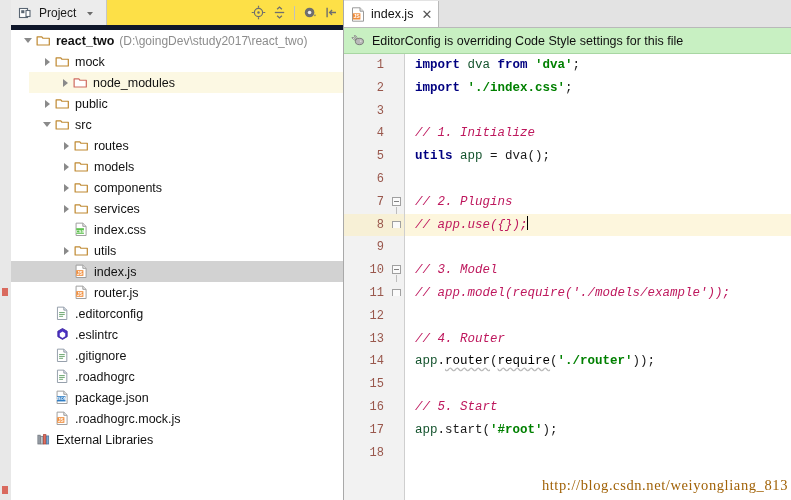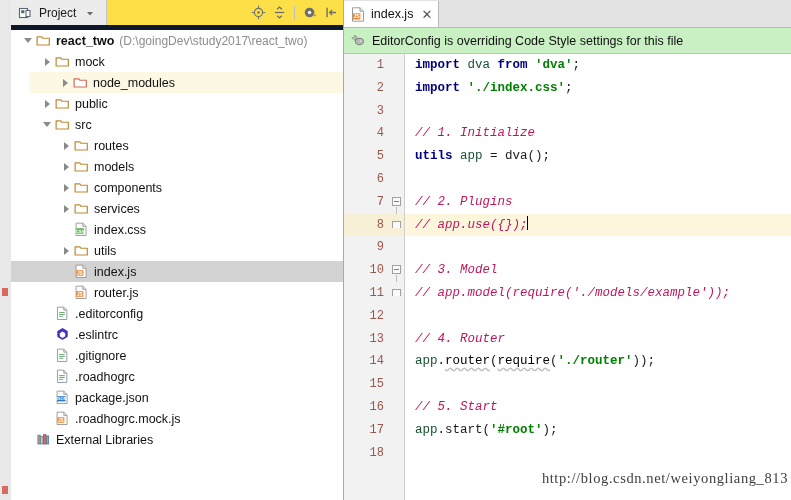--- a/index.html
+++ b/index.html
@@ -278,24 +278,24 @@
   .fold-line {
     position: absolute;
     left: 5px;
     width: 1px;
     background: #bdbdbd;
   }
 
   .watermark {
     position: absolute;
     right: 3px;
-    bottom: 14px;
+    bottom: 7px;
     font-family: "Liberation Serif", serif;
     font-size: 14.5px;
-    color: #404040;
+    color: #a16207;
     letter-spacing: 0.6px;
     white-space: nowrap;
     pointer-events: none;
     margin-top: 36px;
   }
 </style>
 </head>
 <body>
 
 <div id="app">

